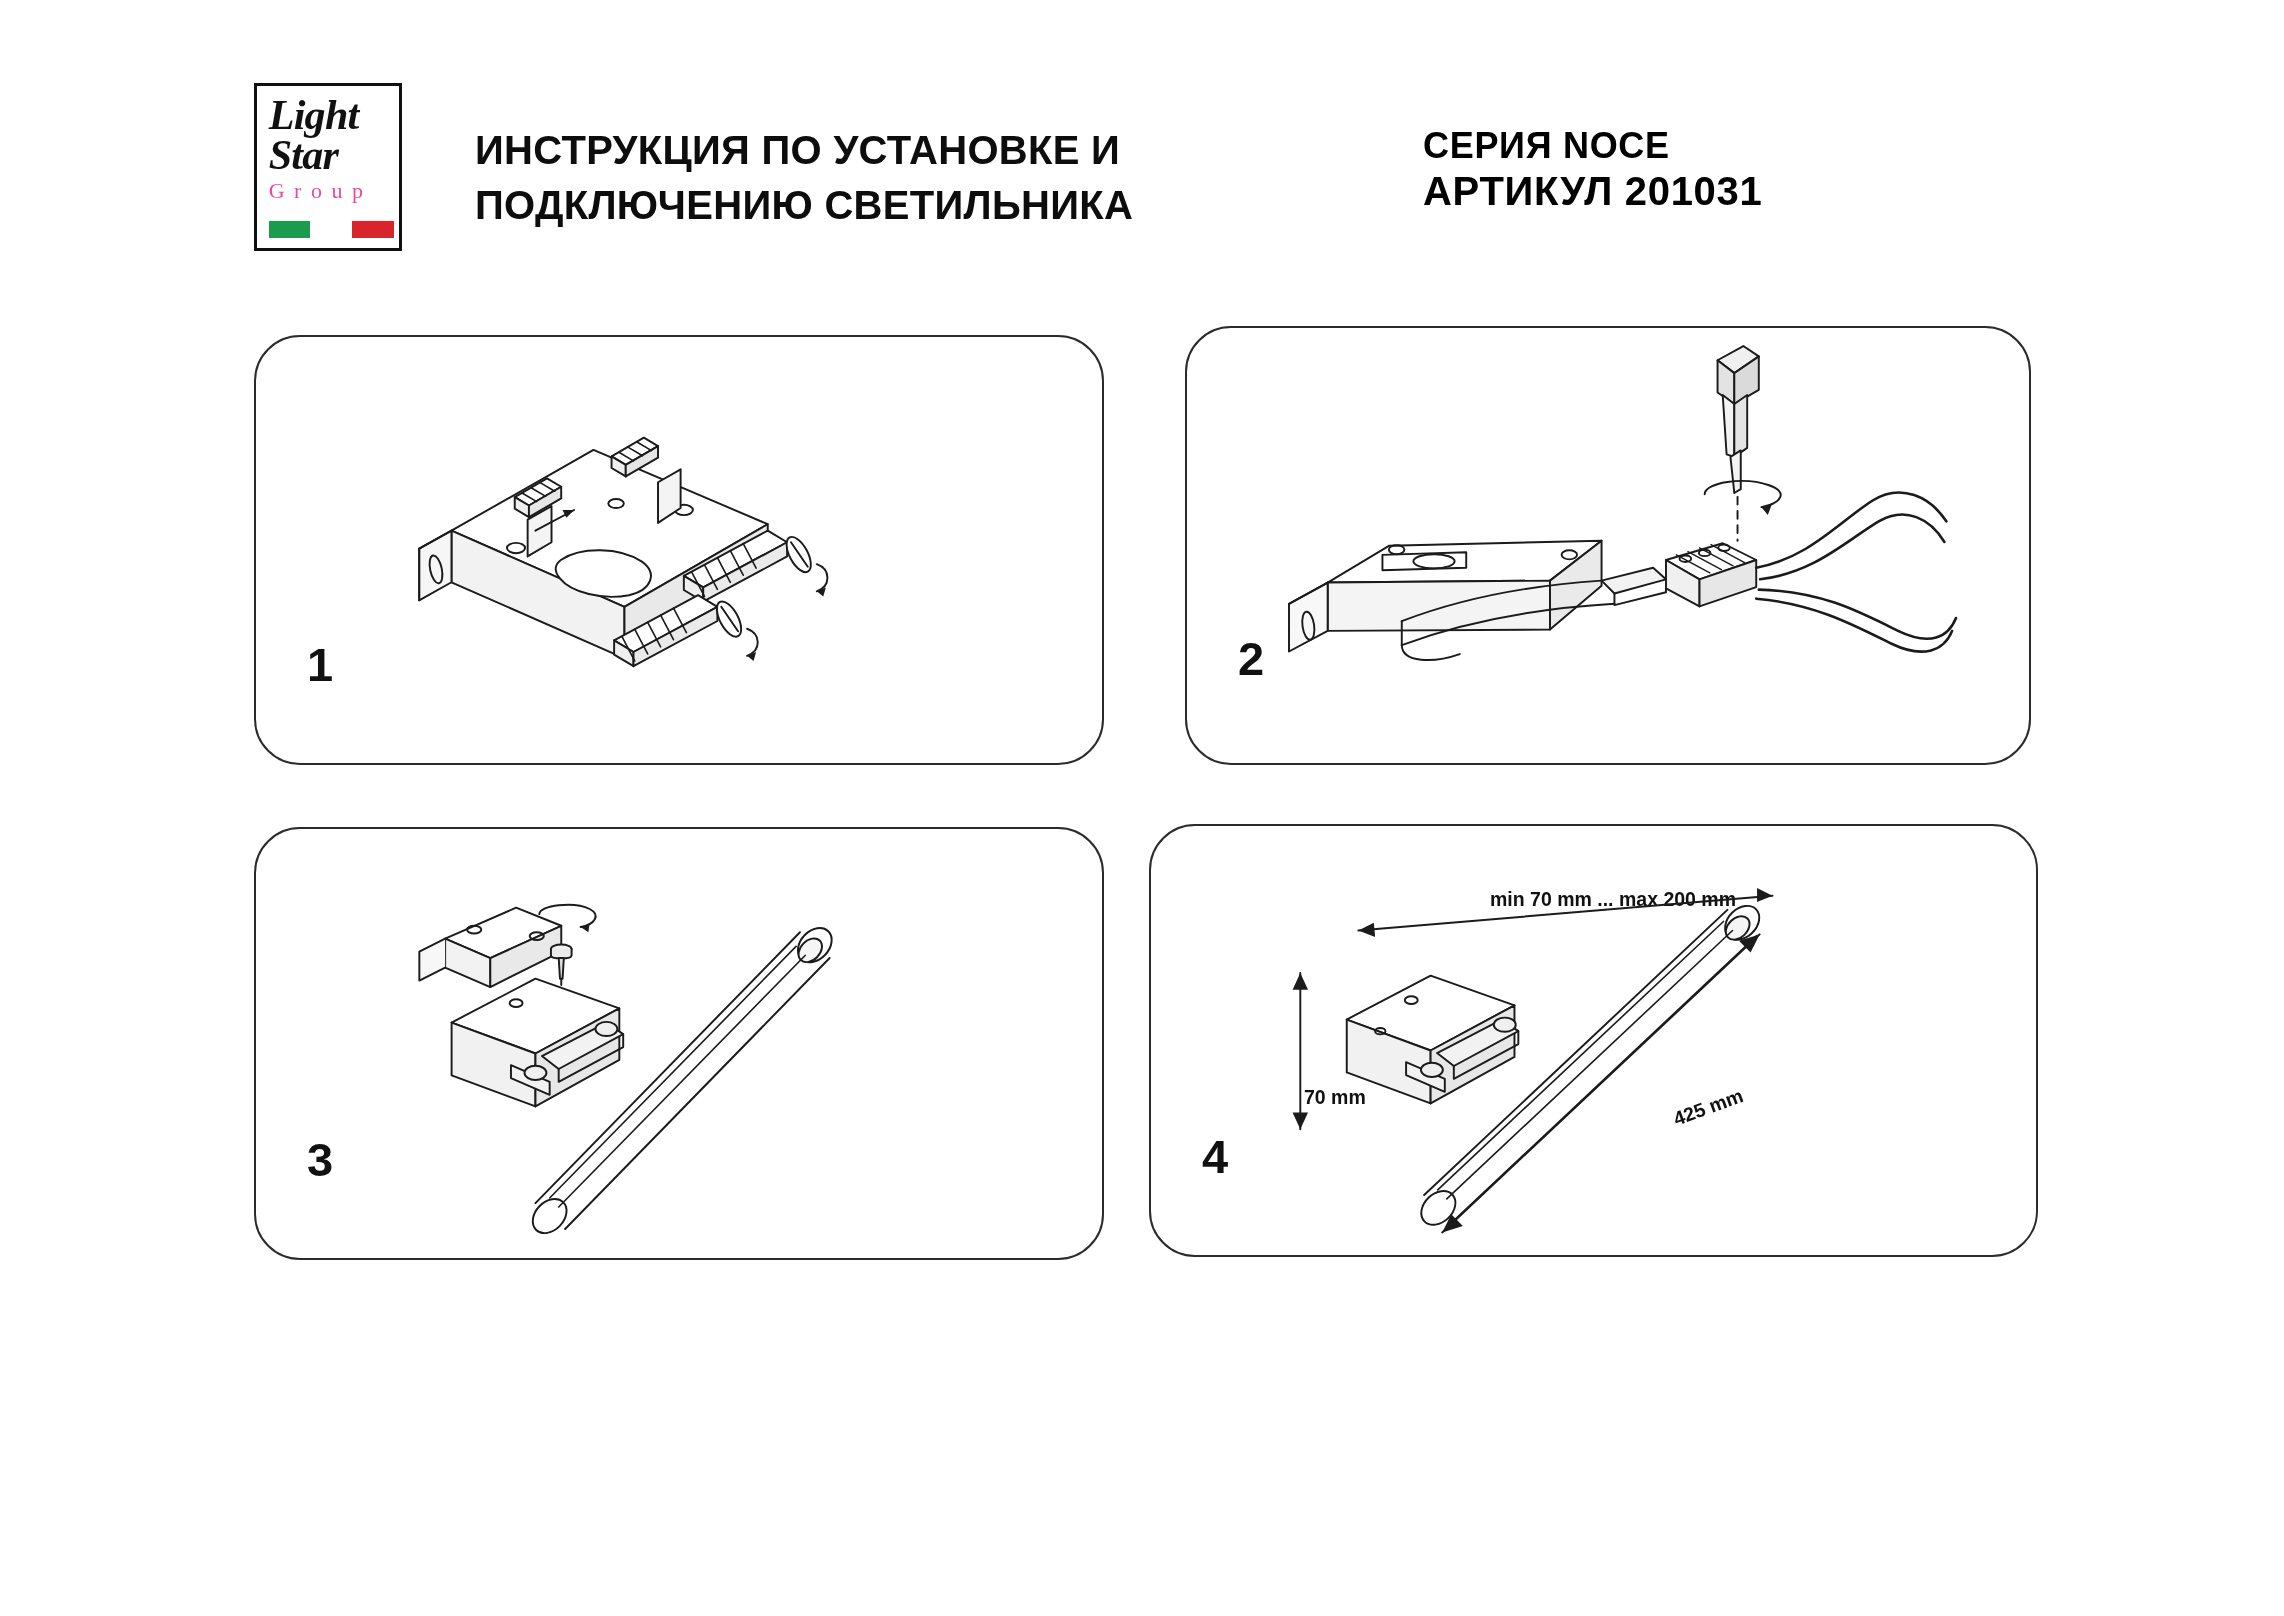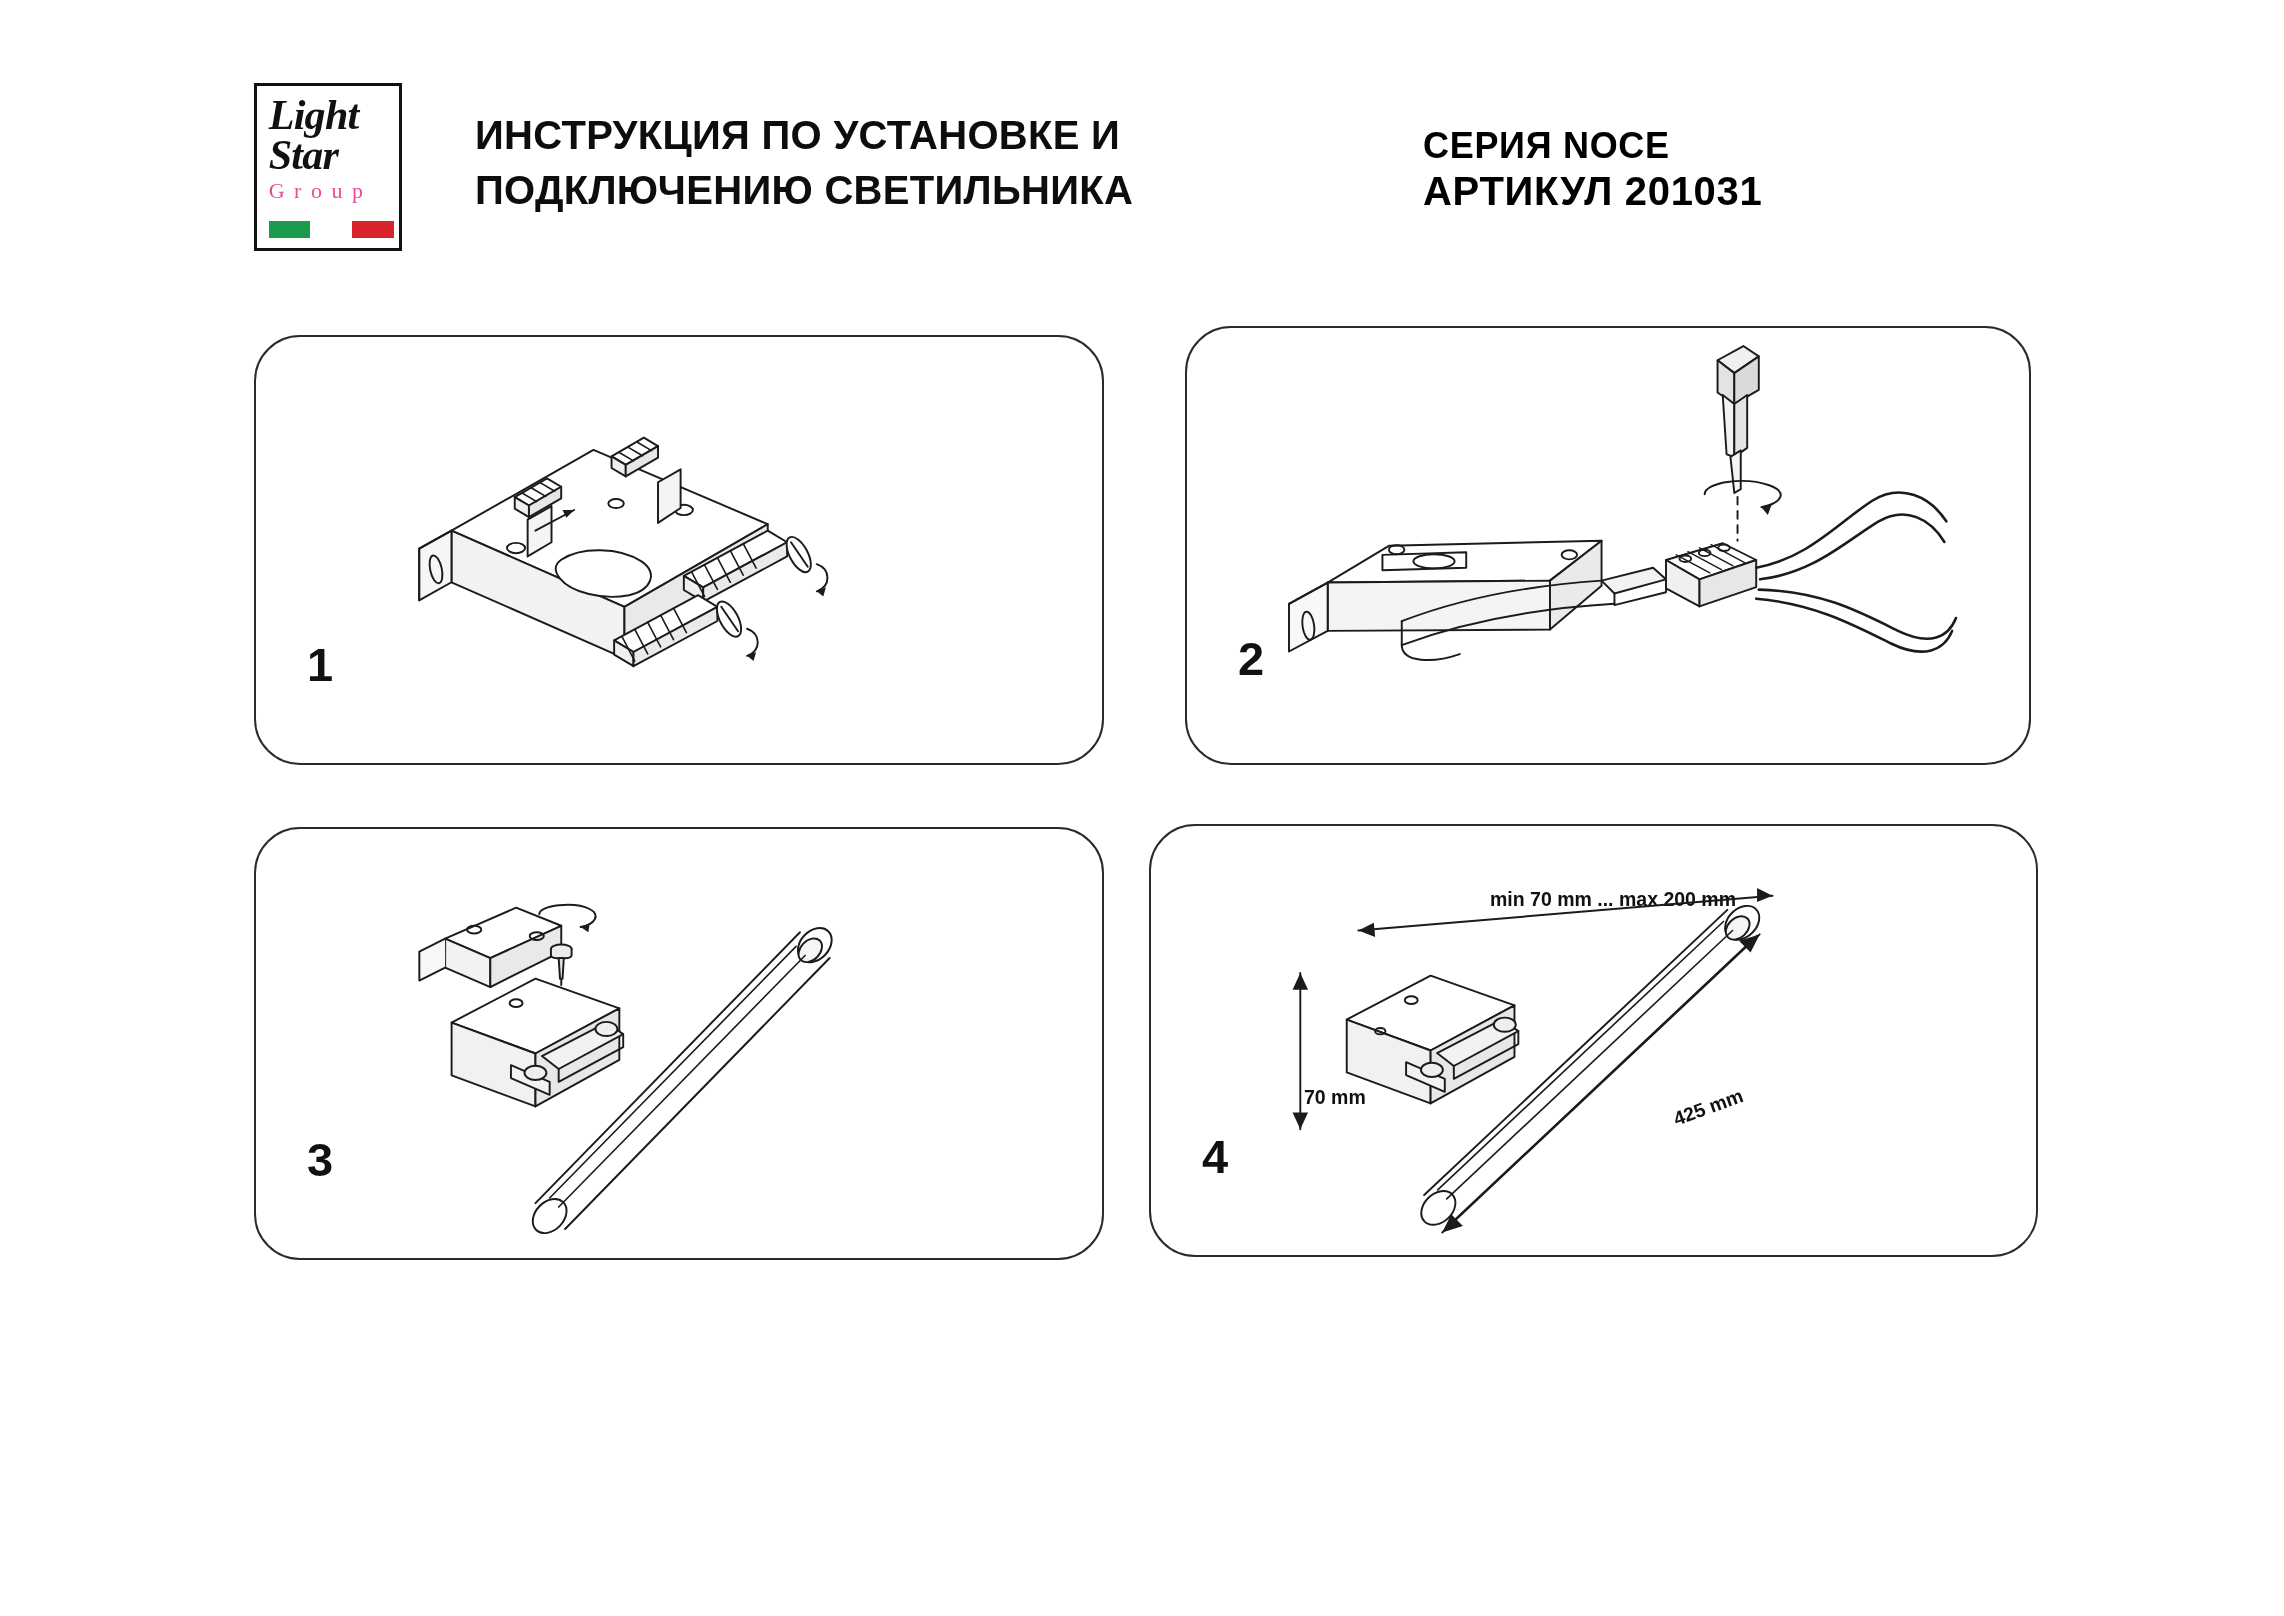--- a/index.html
+++ b/index.html
@@ -65,21 +65,21 @@
     bottom: 10.4px;
     width: 125px;
     height: 17px;
     display: flex;
   }
   .logo-flag i { flex: 1 1 0; display: block; height: 100%; }
 
   .title-block {
     position: absolute;
     left: 475px;
-    top: 108px;
+    top: 123px;
     width: 912px;
   }
   .title-line {
     font-size: 40px;
     font-weight: bold;
     line-height: 55px;
     letter-spacing: 0.3px;
     color: #0d0d0d;
   }
 

